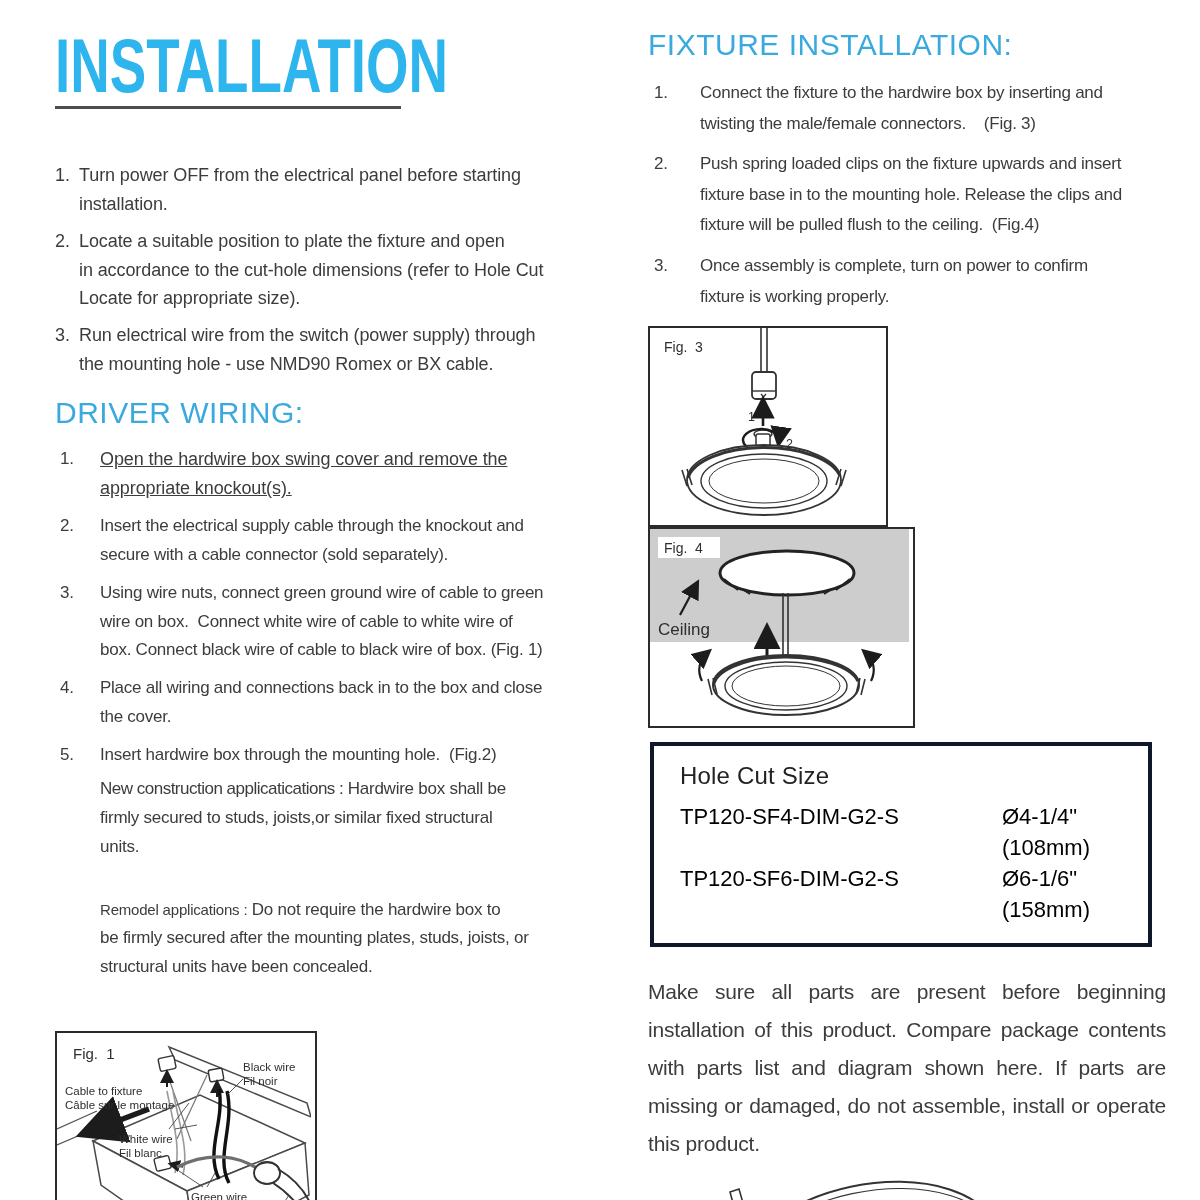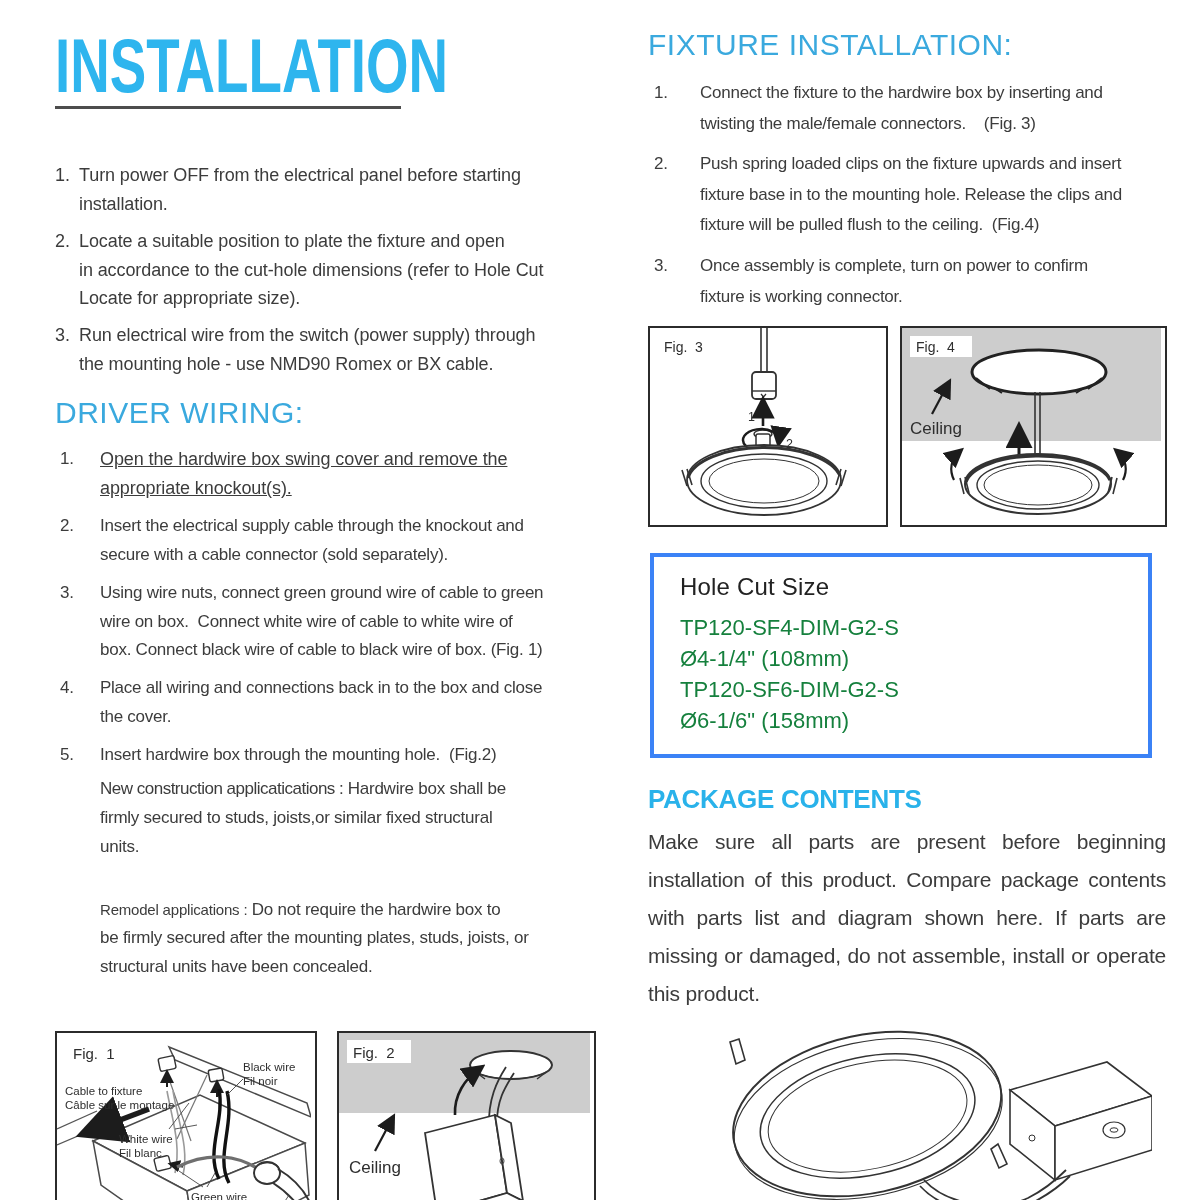--- a/index.html
+++ b/index.html
@@ -28,33 +28,33 @@
 
   .note{margin-top:5px;white-space:pre-line;}
   .note-label{letter-spacing:-0.5px;}
   .note-label.big{font-size:15px;letter-spacing:-0.2px;}
 
   .rgt-item{display:flex;font-size:17px;line-height:1.8;letter-spacing:-0.25px;margin-bottom:10px;color:#3c3c3c;}
   .rgt-num{width:46px;flex:none;padding-left:6px;}
   .rgt-text{white-space:pre-line;flex:1;}
 
   
-  .figrow{display:flex;margin-top:20px;}
+  .figrow{display:flex;margin-top:20px;flex-direction:column;}
   .figbox{border:2px solid #2b2b2b;background:#fff;position:relative;flex:none;}
   .figbox svg{display:block;}
   .fig1{width:258px;height:230px;margin-right:20px;}
   .fig2{width:255px;height:230px;}
   .fig3{width:236px;height:197px;margin-right:12px;}
   .fig4{width:263px;height:197px;}
   .svgtxt{font-family:"Liberation Sans",sans-serif;fill:#2e2e2e;}
 
   
-  .hole-box{margin-top:26px;margin-left:2px;width:502px;border:4px solid #3b82f6;box-sizing:border-box;padding:16px 26px 18px 26px;}
+  .hole-box{margin-top:14px;margin-left:2px;width:502px;border:4px solid #0f172a;box-sizing:border-box;padding:16px 26px 18px 26px;}
   .hole-title{font-size:24px;color:#222;margin-bottom:12px;letter-spacing:0.2px;}
-  .hole-row{display:flex;font-size:22px;color:#15803d;line-height:1.4;flex-direction:column;}
+  .hole-row{display:flex;font-size:22px;color:#000000;line-height:1.4;}
   .hole-model{width:322px;flex:none;}
 
   
   .pkg-wrap{margin-top:26px;}
   .pkg-body{font-size:21px;line-height:1.8;letter-spacing:-0.2px;text-align:justify;margin-top:8px;color:#3c3c3c;}
   .pkg-diagram{margin-top:6px;margin-left:10px;}
 
   
   .rating-heading{font-size:16px;font-weight:400;color:#701a75;margin:2px 0 4px 24px;letter-spacing:-0.2px;}
   .rating-table{width:470px;margin-left:2px;border:2.5px solid #222;border-radius:12px;overflow:hidden;display:grid;grid-template-columns:128px 124px 101px 114px;background:#fff;}
@@ -250,21 +250,21 @@
       </div>
       <div class="rgt-item">
         <span class="rgt-num">2.</span>
         <span class="rgt-text">Push spring loaded clips on the fixture upwards and insert
 fixture base in to the mounting hole. Release the clips and
 fixture will be pulled flush to the ceiling.&nbsp; (Fig.4)</span>
       </div>
       <div class="rgt-item">
         <span class="rgt-num">3.</span>
         <span class="rgt-text">Once assembly is complete, turn on power to confirm
-fixture is working connector.</span>
+fixture is working properly.</span>
       </div>
     </div>
 
     <div class="figrow" style="margin-top:14px;">
 
       <div class="figbox fig3">
         <svg width="232" height="193" viewBox="0 0 232 193">
           <defs>
             <marker id="f3a" markerWidth="9" markerHeight="9" refX="6" refY="4.5" orient="auto">
                 <path d="M0,0 L9,4.5 L0,9 z" fill="#1c1c1c"></path>
@@ -328,21 +328,20 @@
         <span class="hole-model">TP120-SF4-DIM-G2-S</span>
         <span>Ø4-1/4" (108mm)</span>
       </div>
       <div class="hole-row">
         <span class="hole-model">TP120-SF6-DIM-G2-S</span>
         <span>Ø6-1/6" (158mm)</span>
       </div>
     </div>
 
     <div class="pkg-wrap">
-      <h2 class="pkg-heading">PACKAGE CONTENTS</h2>
       <div class="pkg-body">Make sure all parts are present before beginning installation of this product. Compare package contents with parts list and diagram shown here. If parts are missing or damaged, do not assemble, install or operate this product.</div>
 
       
       <svg class="pkg-diagram" width="494" height="202" viewBox="0 0 494 202">
         <g transform="rotate(-12 210 100)">
           <ellipse cx="210" cy="96" rx="136" ry="79" fill="#fff" stroke="#333" stroke-width="2"></ellipse>
           <ellipse cx="210" cy="101" rx="136" ry="77" fill="none" stroke="#333" stroke-width="1.1"></ellipse>
           <ellipse cx="210" cy="98" rx="109" ry="59" fill="#fff" stroke="#333" stroke-width="1.5"></ellipse>
           <ellipse cx="210" cy="98" rx="101" ry="53" fill="#fff" stroke="#333" stroke-width="1"></ellipse>
         </g>

